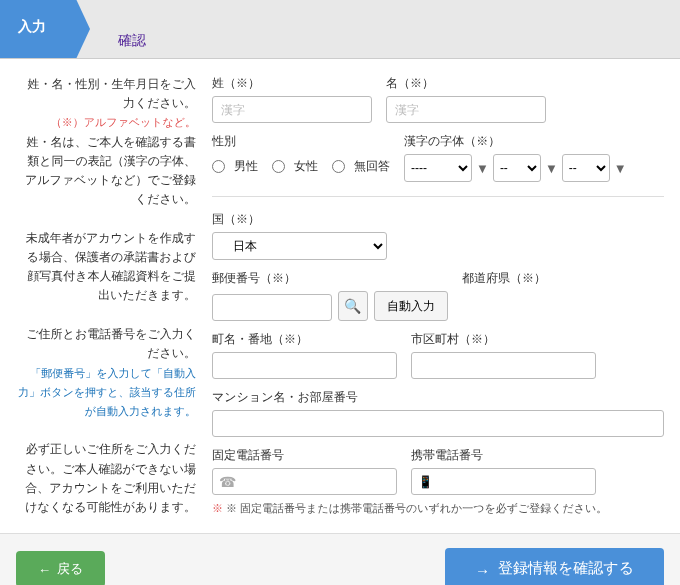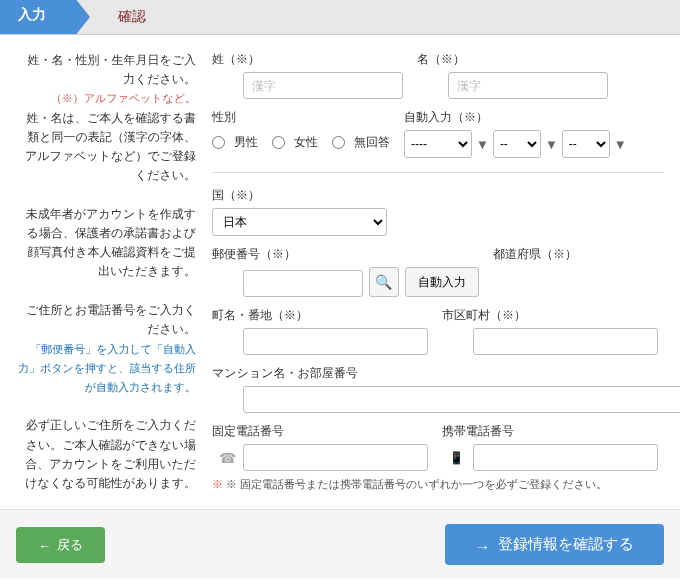--- a/index.html
+++ b/index.html
@@ -31,27 +31,28 @@
       font-size: 14px;
       font-weight: bold;
       clip-path: polygon(0 0, 85% 0, 100% 50%, 85% 100%, 0 100%);
       min-width: 90px;
       display: flex;
       align-items: center;
       cursor: pointer;
     }
     .tab-inactive {
       background: #e8e8e8;
-      color: #7f1d1d;
+      color: #4c1d95;
       padding: 8px 20px;
       font-size: 14px;
       display: flex;
       align-items: center;
       cursor: pointer;
       margin-left: 8px;
+      margin-top: 24px;
     }
 
     
     .main-content {
       display: flex;
       padding: 16px;
       gap: 16px;
     }
 
     
@@ -105,31 +106,30 @@
       margin-bottom: 4px;
     }
 
     input[type="text"] {
       border: 1px solid #bbb;
       border-radius: 3px;
       padding: 5px 8px;
       font-size: 13px;
       outline: none;
       background: #fff;
-      margin-left: 31px;
     }
     input[type="text"]::placeholder {
       color: #bbb;
       font-size: 12px;
     }
 
     select {
       border: 1px solid #bbb;
       border-radius: 3px;
-      padding: 5px 6px;
+      padding: 5px 16px;
       font-size: 12px;
       background: #fff;
       outline: none;
     }
 
     
     .gender-row {
       display: flex;
       align-items: center;
       gap: 14px;
@@ -325,21 +325,21 @@
               <span>女性</span>
             </label>
             <label class="radio-label">
               <input type="radio" name="gender" value="no_answer" style="">
               <span>無回答</span>
             </label>
           </div>
         </div>
         <div class="form-group">
           <label class="form-label">
-            <span>自動入力（※）</span>
+            <span>漢字の字体（※）</span>
           </label>
           <div class="birthday-row">
             <select style="width:68px;">
               <option>----</option>
             </select>
             <span style="color:#666;">▼</span>
             <select style="width:48px;">
               <option>--</option>
             </select>
             <span style="color:#666;">▼</span>

